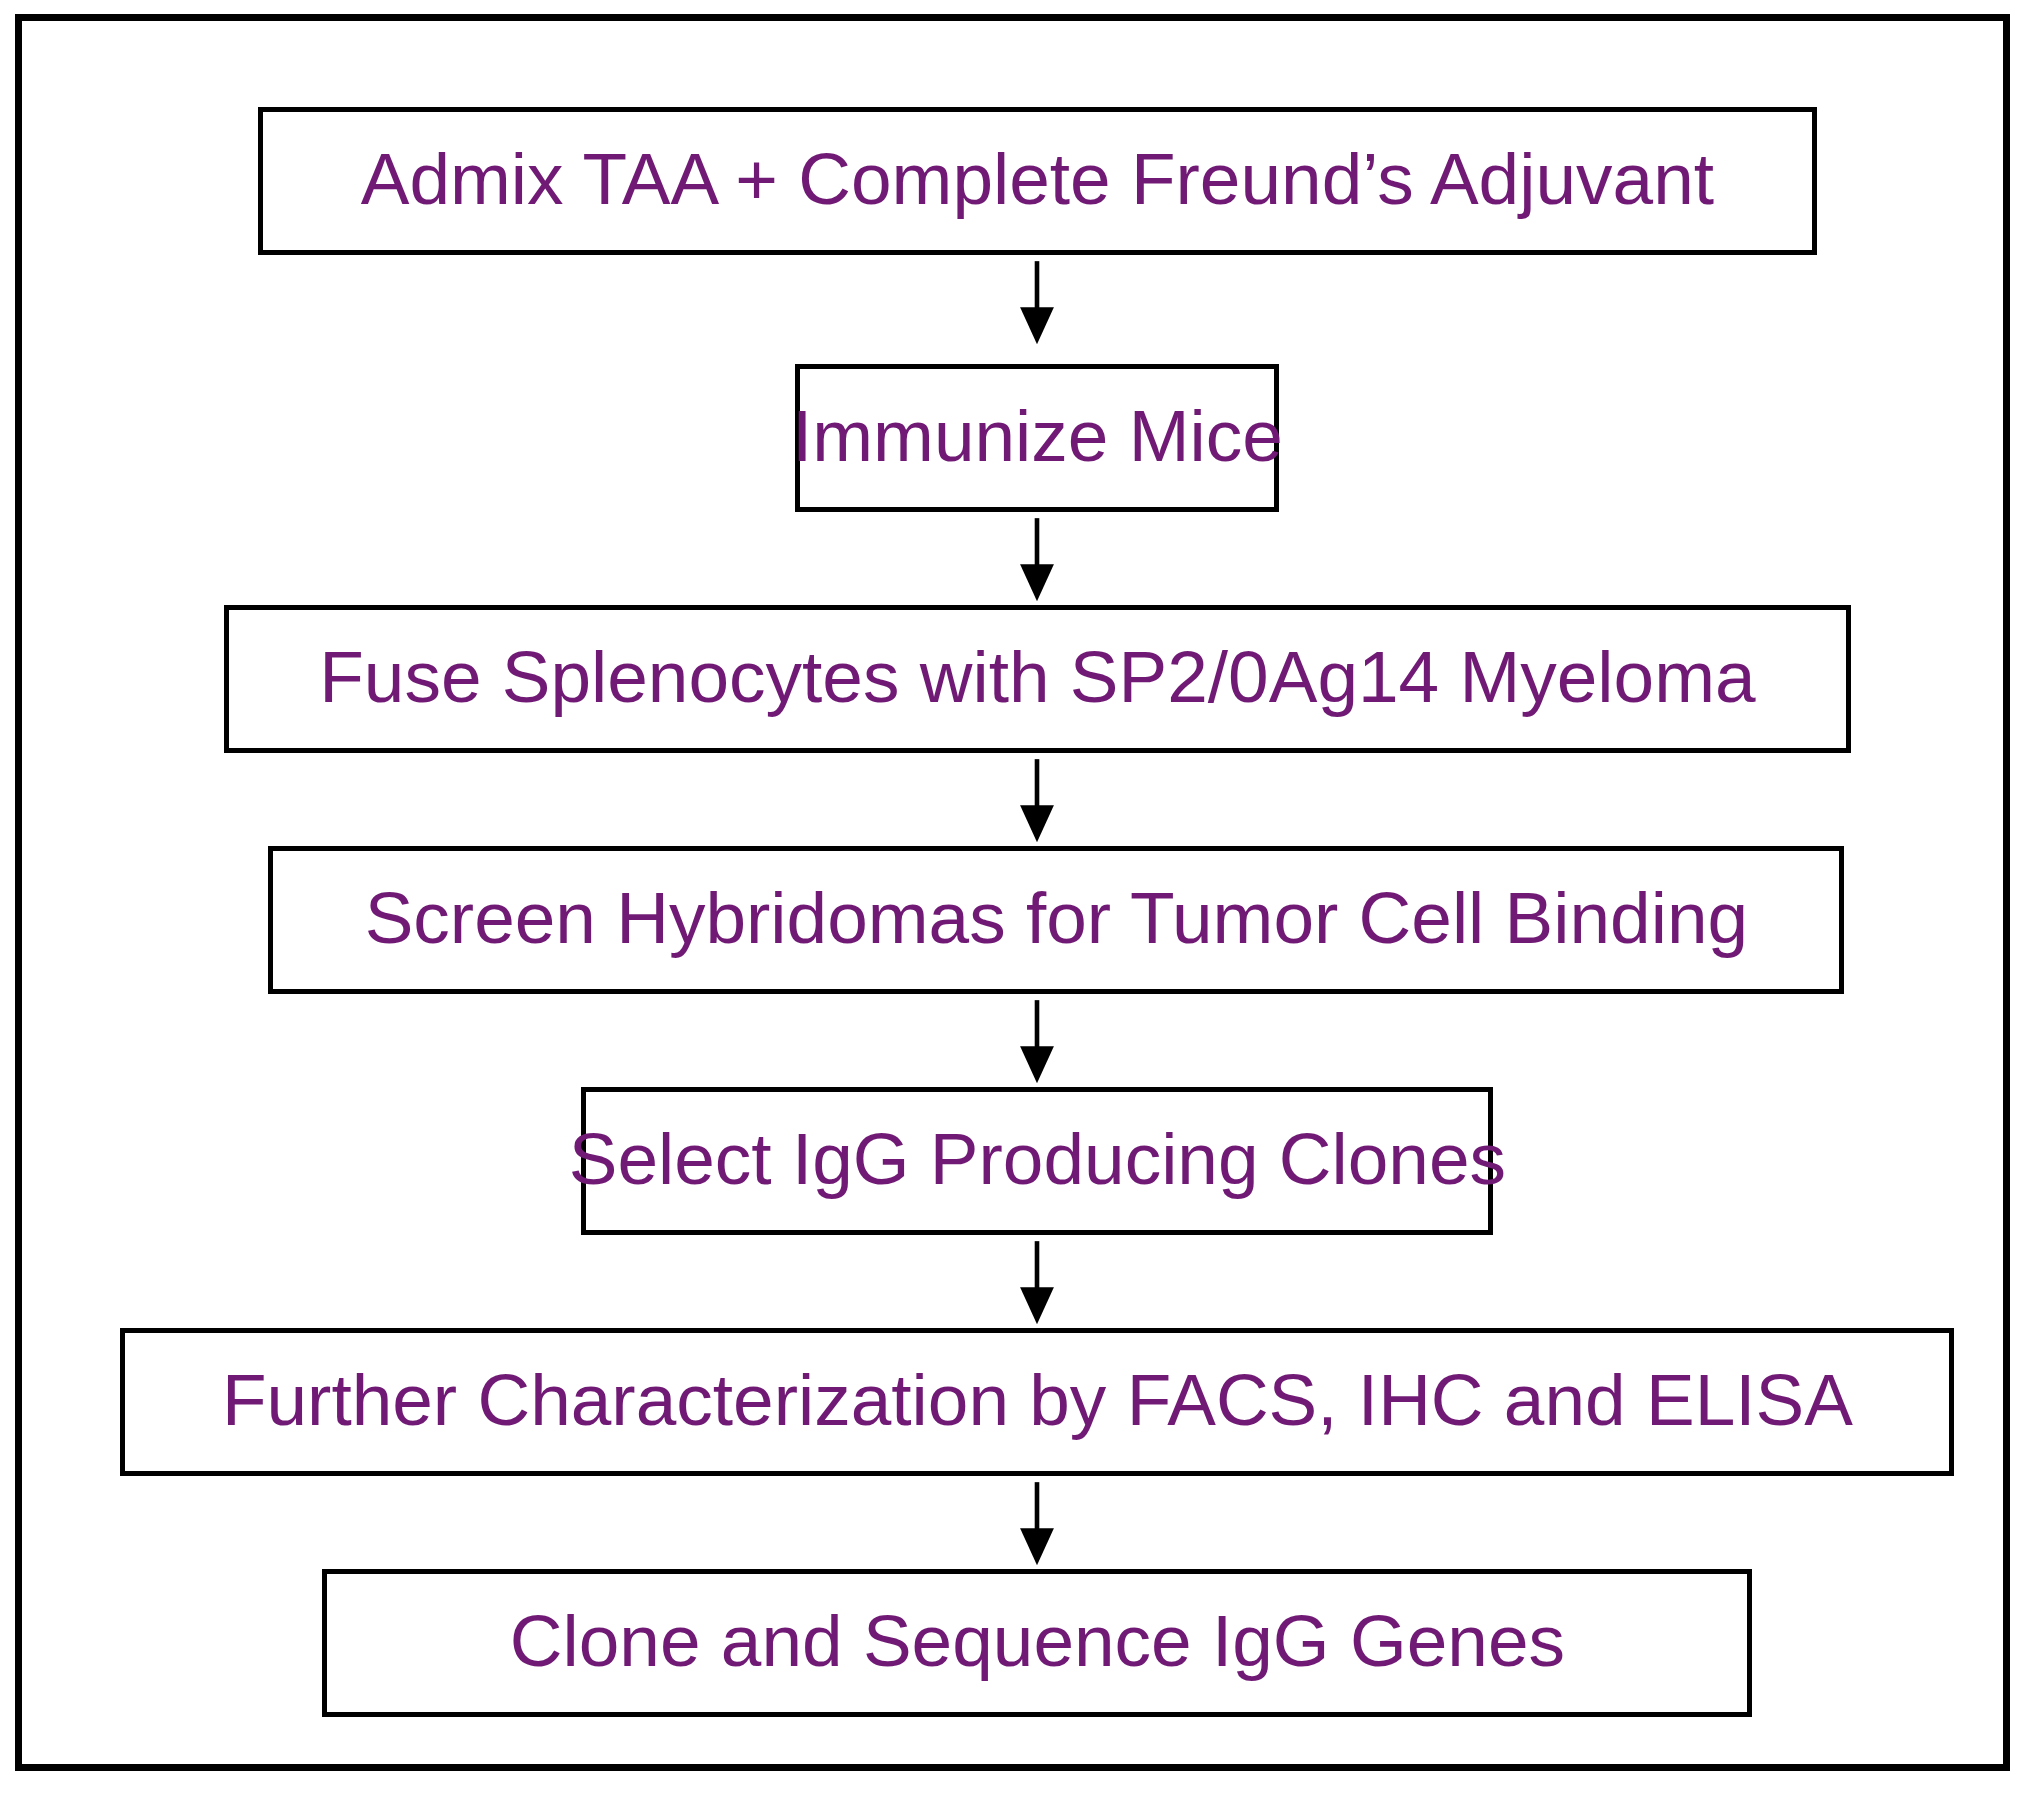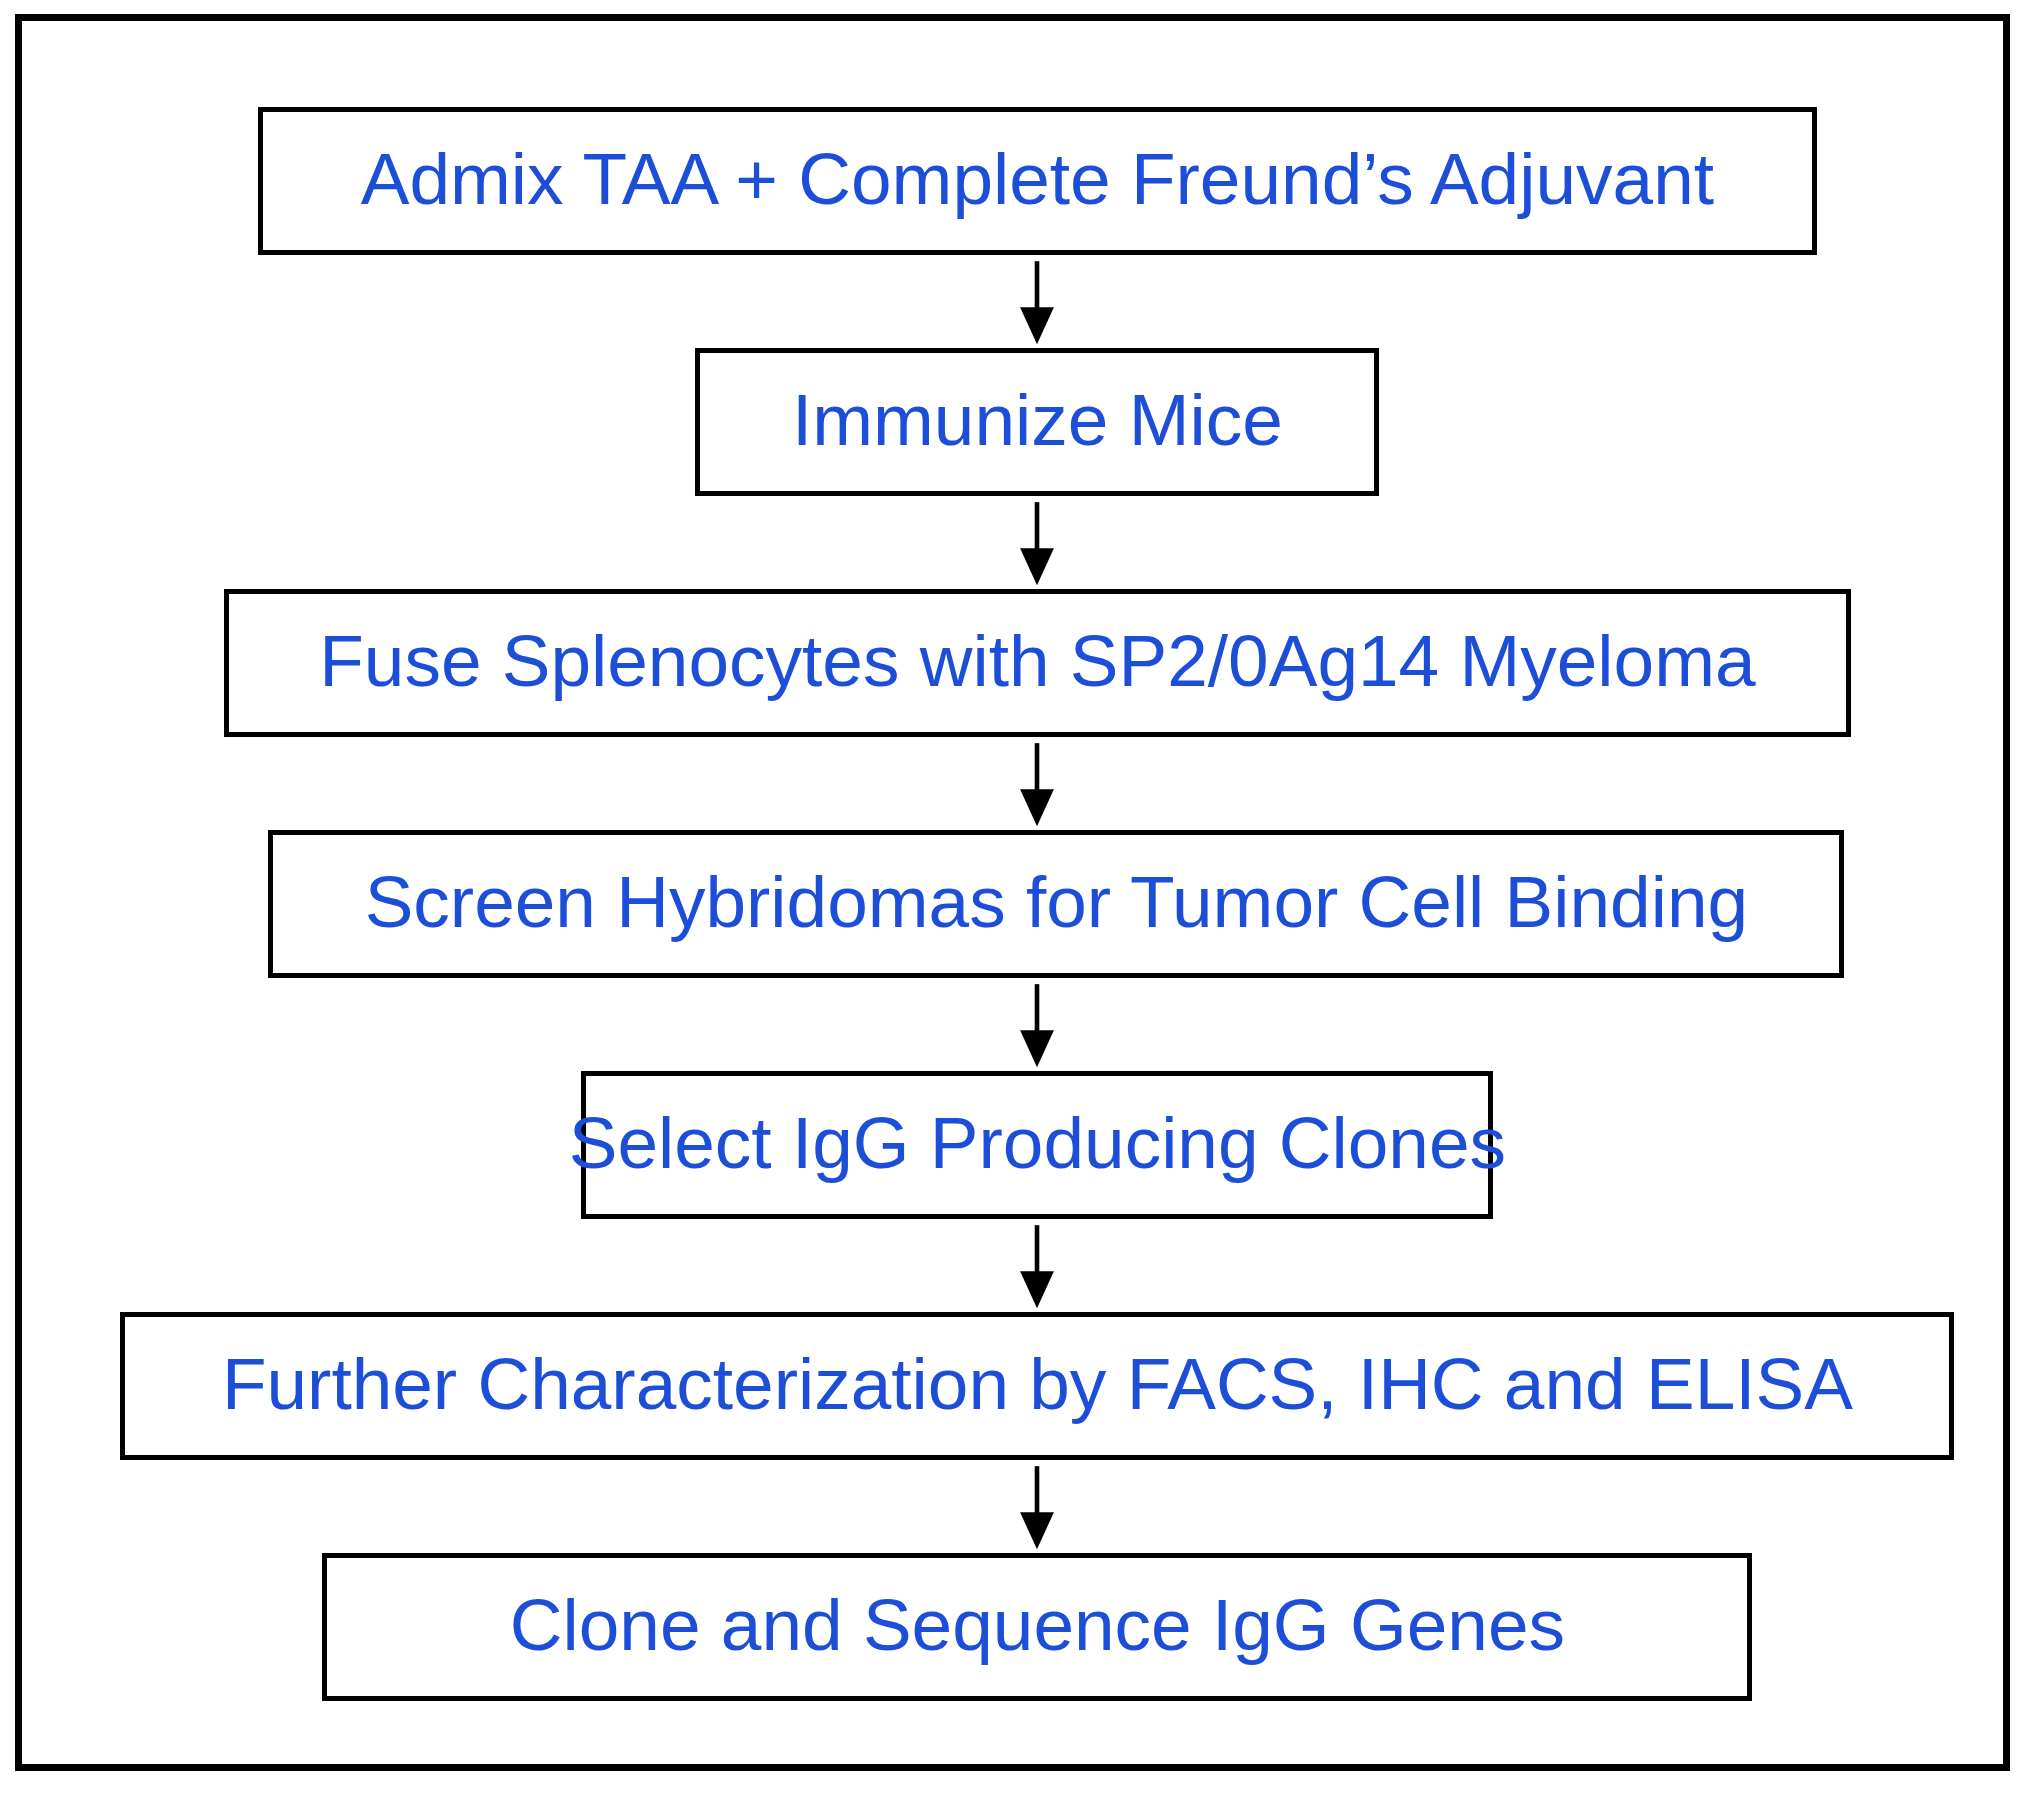--- a/index.html
+++ b/index.html
@@ -43,25 +43,25 @@
     align-items: center;
     justify-content: center;
     white-space: nowrap;
     flex: 0 0 auto;
   }
   .flow-box .step-label {
     font-size: 73px;
     font-weight: 400;
     line-height: 1;
     letter-spacing: 0px;
-    color: #1d4ed8;
+    color: #701a75;
     padding-bottom: 4.6px;
   }
   .w1 { width: 1559px; }
-  .w2 { width: 684px;  }
+  .w2 { width: 484px; margin-top: 16px;  }
   .w3 { width: 1627px; }
   .w4 { width: 1576px; margin-left: 38px; }
   .w5 { width: 912px; }
   .w6 { width: 1834px; text-align: center; }
   .w7 { width: 1430px; }
   .arrow {
     flex: 0 0 auto;
     height: 93px;
     width: 40px;
     display: block;

